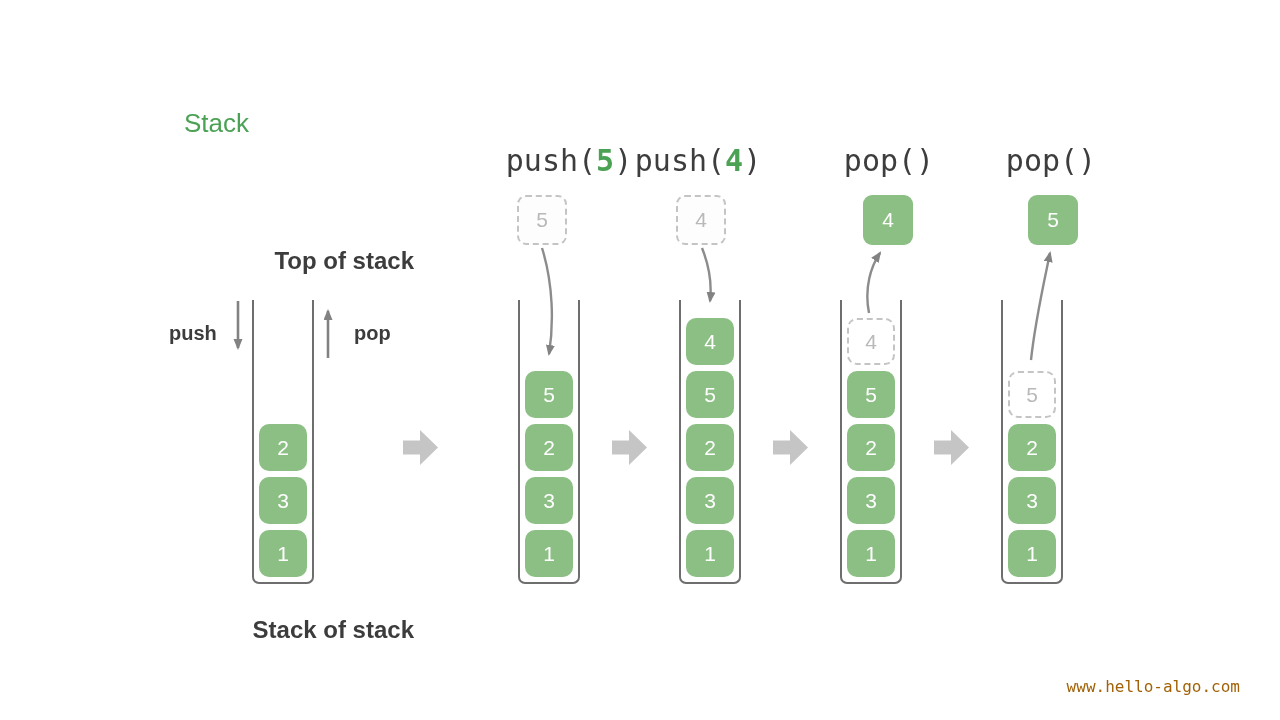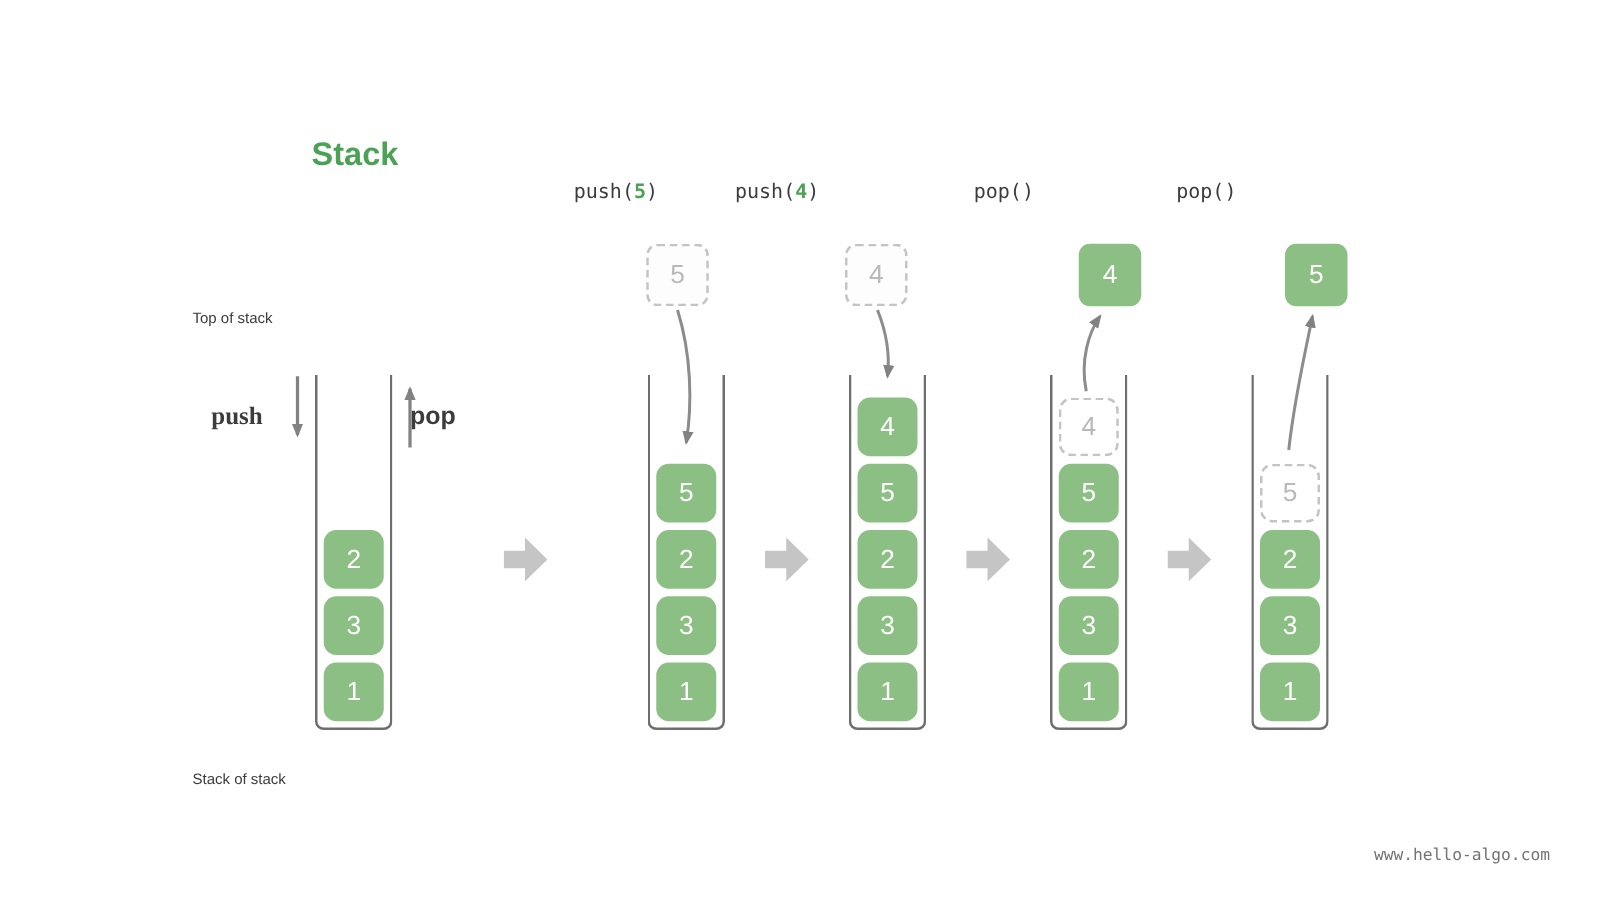--- a/index.html
+++ b/index.html
@@ -2,31 +2,31 @@
 <html><head>
 <meta charset="utf-8">
 <style>
   html,body{margin:0;padding:0;}
   body{
     width:1280px;height:720px;position:relative;background:#ffffff;
     font-family:"Liberation Sans", sans-serif;overflow:hidden;
   }
   .abs{position:absolute;}
   .title{
-    font-size:26px;font-weight:bold;color:#4ba154;
-    width:200px;text-align:center;
+    font-size:26px;font-weight:normal;color:#4ba154;
+    width:200px;
   }
   .side-label{
-    font-size:12px;font-weight:normal;color:#3c3c3c;
-    width:260px;text-align:left;
+    font-size:24px;font-weight:bold;color:#3c3c3c;
+    width:260px;text-align:right;
   }
   .pp-label{font-size:20px;font-weight:bold;color:#3c3c3c;}
   .op-label{
     font-family:"DejaVu Sans Mono", monospace;
-    font-size:16px;color:#3d3d3d;width:220px;
+    font-size:30px;color:#3d3d3d;width:220px;text-align:center;
     white-space:pre;
   }
   .op-label .hl{color:#4ba154;font-weight:bold;}
   .stack-container{
     width:62px;height:284px;box-sizing:border-box;
     border-left:2px solid #6e6e6e;border-right:2px solid #6e6e6e;
     border-bottom:2px solid #6e6e6e;border-radius:0 0 7px 7px;
     background:#ffffff;
   }
   .cell{
@@ -41,32 +41,32 @@
     width:50px;height:50px;border-radius:9px;box-sizing:border-box;
     font-size:21px;display:flex;align-items:center;justify-content:center;
   }
   .float-box.dashed{
     background:#fdfdfd;border:2px dashed #c4c4c4;color:#b9b9b9;
   }
   .float-box.solid{background:#8cbf84;color:#ffffff;}
   .block-arrow svg{display:block;}
   .watermark{
     font-family:"DejaVu Sans Mono", monospace;
-    font-size:13px;color:#737373;
+    font-size:16px;color:#a16207;
   }
   svg.overlay{position:absolute;left:0;top:0;pointer-events:none;}
 </style>
 </head>
 <body>
 
 <div class="abs title" style="left:184px;top:108px;">Stack</div>
 <div class="abs side-label" style="left:154px;top:247px;">Top of stack</div>
 <div class="abs side-label" style="left:154px;top:616px;">Stack of stack</div>
-<div class="abs pp-label" style="left:169px;top:322px;font-family:Liberation Serif, serif;">push</div>
-<div class="abs pp-label" style="left:328px;top:322px;">pop</div>
+<div class="abs pp-label" style="left:169px;top:322px;">push</div>
+<div class="abs pp-label" style="left:354px;top:322px;">pop</div>
 
 <div class="abs op-label" style="left:459px;top:143px;"><span>push(</span><span class="hl">5</span><span>)</span></div>
 <div class="abs op-label" style="left:588px;top:143px;"><span>push(</span><span class="hl">4</span><span>)</span></div>
 <div class="abs op-label" style="left:779px;top:143px;"><span>pop()</span><span class="hl"></span><span></span></div>
 <div class="abs op-label" style="left:941px;top:143px;"><span>pop()</span><span class="hl"></span><span></span></div>
 
 <div class="abs float-box dashed" style="left:517px;top:195px;">5</div>
 <div class="abs float-box dashed" style="left:676px;top:195px;">4</div>
 <div class="abs float-box solid" style="left:863px;top:195px;">4</div>
 <div class="abs float-box solid" style="left:1028px;top:195px;">5</div>

